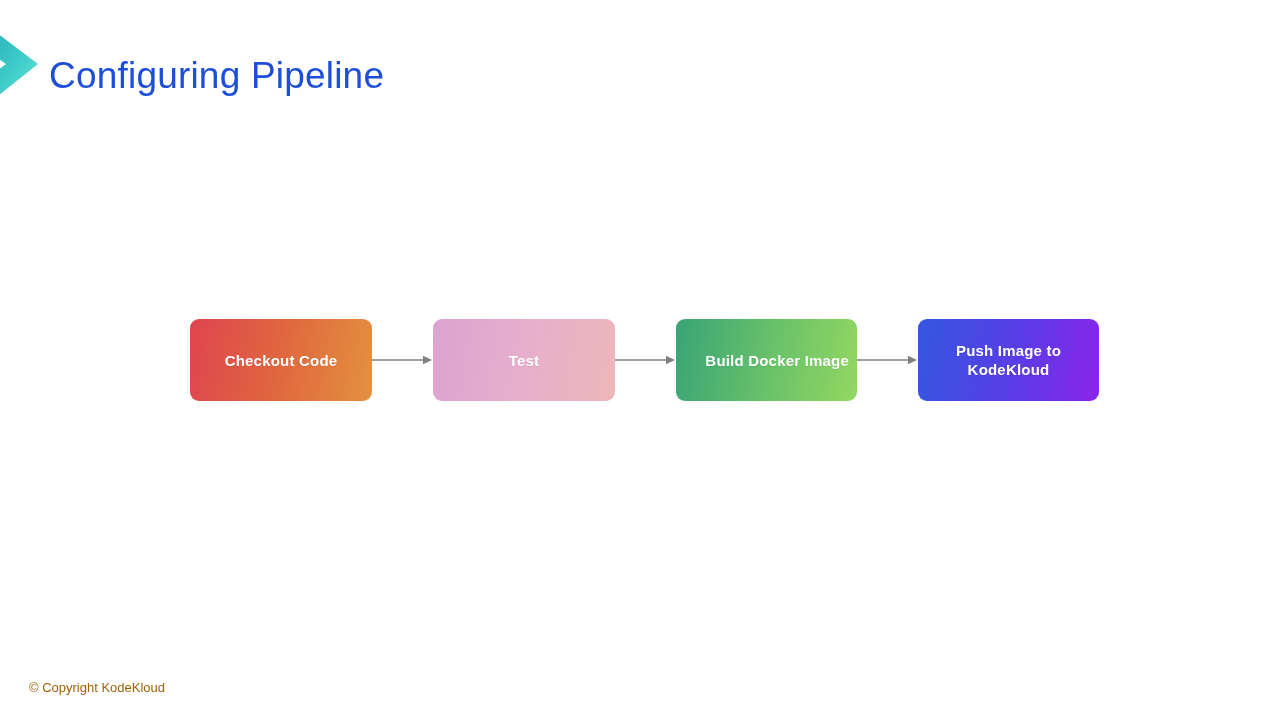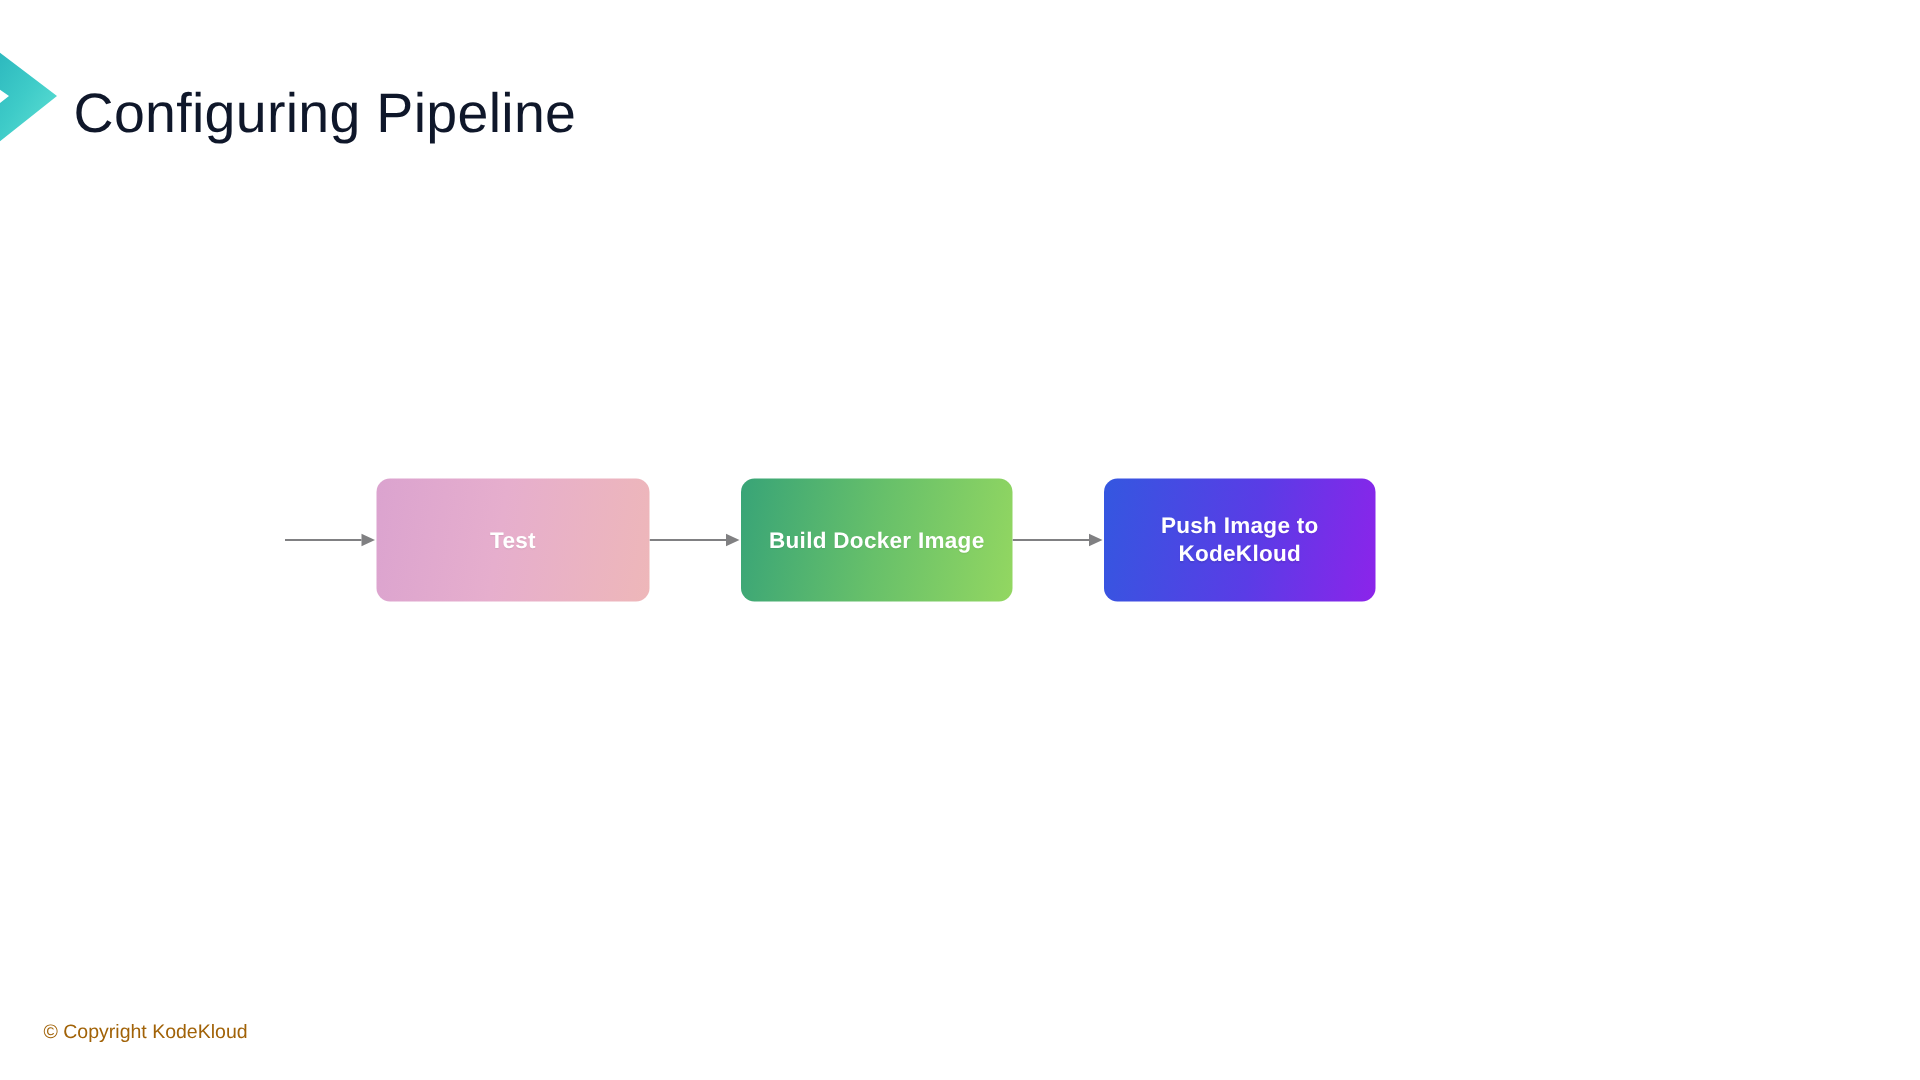--- a/index.html
+++ b/index.html
@@ -27,21 +27,21 @@
 
   
   .slide-title {
     position: absolute;
     left: 49px;
     top: 52px;
     font-size: 37px;
     line-height: 48px;
     font-weight: 400;
     letter-spacing: 0.2px;
-    color: #0f172a;
+    color: #1d4ed8;
     white-space: nowrap;
   }
 
   
   .pipeline {
     position: absolute;
     left: 190px;
     top: 319px;
     width: 909px;
     height: 82px;
@@ -65,21 +65,21 @@
     padding: 0 8px;
     flex: 0 0 auto;
   }
   .stage-label {
     display: block;
     text-shadow: 0 1px 1px rgba(0,0,0,0.08);
   }
 
   .stage-0 { width: 182px; background: linear-gradient(100deg, #de4550 0%, #e0663f 48%, #e2913f 100%); }
   .stage-1 { width: 182px; background: linear-gradient(100deg, #dba3cf 0%, #e6aecd 45%, #eeb7b9 100%); text-align: center; }
-  .stage-2 { width: 181px; background: linear-gradient(100deg, #38a477 0%, #67c06a 50%, #93d761 100%); }
+  .stage-2 { width: 181px; background: linear-gradient(100deg, #38a477 0%, #67c06a 50%, #93d761 100%); justify-content: flex-end; }
   .stage-3 { width: 181px; background: linear-gradient(100deg, #3457e0 0%, #5a3ce6 55%, #8c24ea 100%); }
 
   
   .connector {
     flex: 0 0 auto;
     width: 61px;
     height: 12px;
     display: block;
   }
 
@@ -105,20 +105,23 @@
       <stop offset="100%" stop-color="#6ae6d8"></stop>
     </linearGradient>
   </defs>
   <path d="M2 2 L60 46 L2 92 L2 66 L28 46 L2 28 Z" fill="url(#chevGrad)"></path>
 </svg>
 
 <div class="slide-title">Configuring Pipeline</div>
 
 <div class="pipeline">
 
+  <div class="stage stage-0">
+    <span class="stage-label">Checkout Code</span>
+  </div>
 
   <svg class="connector" viewBox="0 0 61 12" xmlns="http://www.w3.org/2000/svg" aria-hidden="true">
     <line x1="0" y1="6" x2="51" y2="6" stroke="#808082" stroke-width="1.4"></line>
     <path d="M51 1.8 L60 6 L51 10.2 Z" fill="#808082"></path>
   </svg>
 
   <div class="stage stage-1">
     <span class="stage-label">Test</span>
   </div>
 

